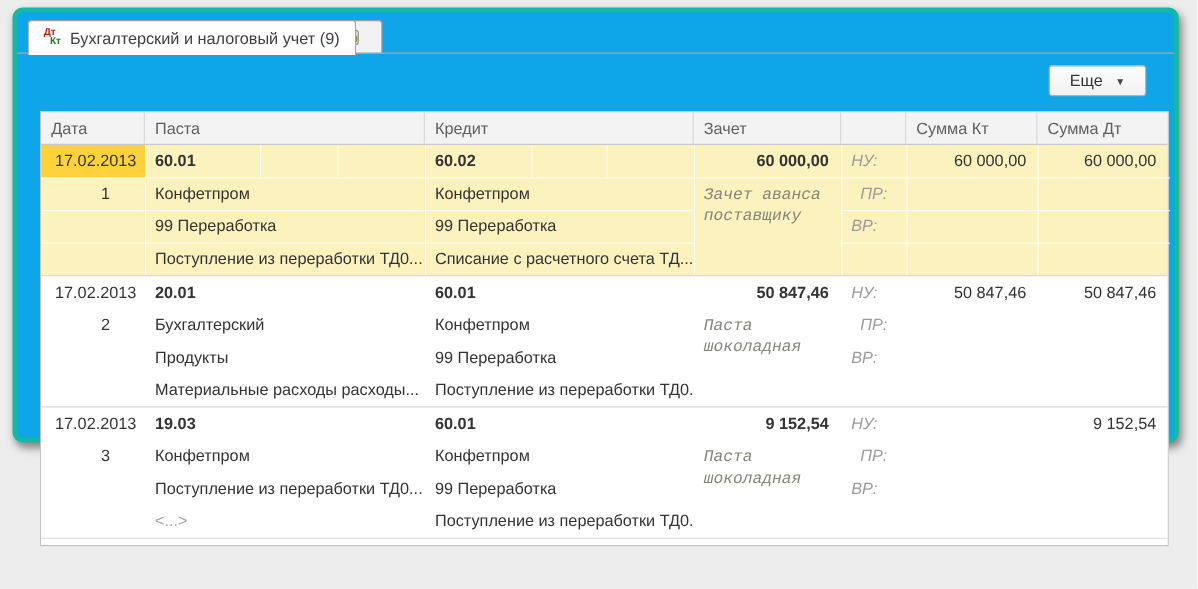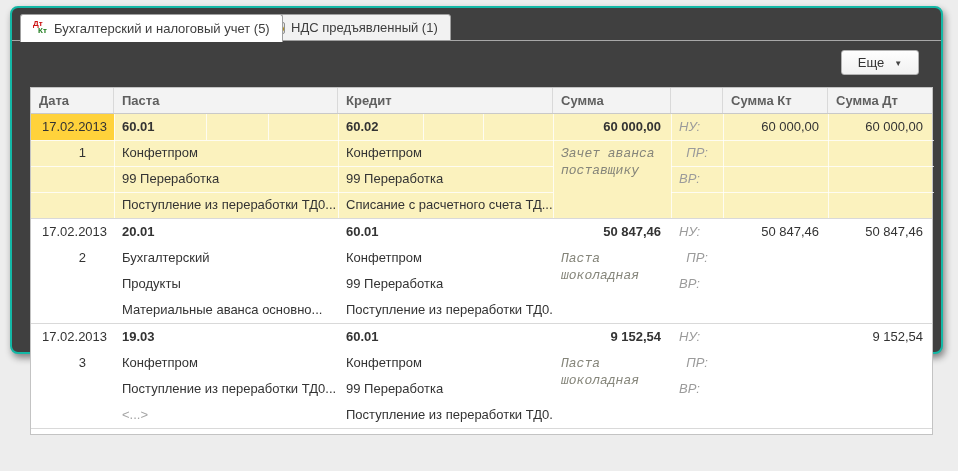--- a/index.html
+++ b/index.html
@@ -6,21 +6,21 @@
   html,body { margin:0; padding:0; }
   body {
     width:958px; height:471px; overflow:hidden; position:relative;
     background:#ededed;
     font-family:"Liberation Sans", sans-serif;
     font-size:13px; color:#333;
   }
   
   .app-window {
     position:absolute; left:10px; top:6px; width:933px; height:348px;
-    background:#404040; border:2px solid #14b8a6; border-radius:8px;
+    background:#0ea5e9; border:4px solid #14b8a6; border-radius:8px;
     box-shadow:2px 4px 7px rgba(0,0,0,0.45);
   }
   
   .tabbar { position:absolute; left:0; top:0; right:0; height:33px; }
   .tabbar-line { position:absolute; left:0; right:0; top:32px; height:1px; background:#a8a8a8; }
   .tab {
     position:absolute; top:6px; height:27px; display:flex; align-items:center;
     padding:0 12px; cursor:default; white-space:nowrap;
     border:1px solid #9f9f9f; border-radius:3px 3px 0 0; color:#3d3d3d;
   }
@@ -39,21 +39,21 @@
     background:linear-gradient(#fefefe,#f1f1f1); border:1px solid #b3b3b3; border-radius:3px;
     display:flex; align-items:center; justify-content:center; gap:10px; color:#333; cursor:default;
   }
   .more-btn .chev { font-size:8px; color:#444; margin-top:2px; }
   
   .grid-cols { display:grid; grid-template-columns:83px 224px 215px 118px 52px 105px 104px; }
   .table { position:absolute; left:18px; top:79px; width:903px; border:1px solid #c3c3c3; background:#fff; }
   .thead { background:#f3f3f3; border-bottom:1px solid #c9c9c9; }
   .thead > div {
     height:25px; line-height:25px; padding:0 8px; color:#5f5f5f;
-    border-right:1px solid #d9d9d9; overflow:hidden; white-space:nowrap;font-weight:bold;
+    border-right:1px solid #d9d9d9; overflow:hidden; white-space:nowrap;
   }
   .thead > div:last-child { border-right:none; }
   .entry { grid-auto-rows:26px; position:relative; background:#fff; }
   .entry + .entry, .table-end { border-top:1px solid #d9d9d9; }
   .table-end { height:6px; background:#fff; }
   .entry.selected { background:#FBF2BE; }
   .cell { padding:0 8px; line-height:26px; white-space:nowrap; overflow:hidden; }
   .c-date  { grid-column:1; grid-row:1; padding-left:11px; }
   .selected .c-date { background:#FFD23B; }
   .c-num   { grid-column:1; grid-row:2; text-align:right; padding-right:28px; }
@@ -87,39 +87,38 @@
 
 <div class="app-window">
 
   <div class="tabbar">
     <div class="tabbar-line"></div>
     <div class="tab active">
       <span class="dtkt-icon">
         <span class="dt">Дт</span>
         <span class="kt">Кт</span>
       </span>
-      <span>Бухгалтерский и налоговый учет (5)</span>
+      <span>Бухгалтерский и налоговый учет (9)</span>
     </div>
     <div class="tab inactive">
       <span class="vat-icon"></span>
-      <span>НДС предъявленный (1)</span>
     </div>
   </div>
 
   <div class="more-btn">
     <span>Еще</span>
     <span class="chev">▼</span>
   </div>
 
   <div class="table">
     <div class="thead grid-cols">
       <div>Дата</div>
       <div>Паста</div>
       <div>Кредит</div>
-      <div>Сумма</div>
+      <div>Зачет</div>
       <div></div>
       <div>Сумма Кт</div>
       <div>Сумма Дт</div>
     </div>
     <div id="table-body">
   <div class="entry grid-cols selected">
     <div class="cell c-date">17.02.2013</div>
     <div class="cell c-num">1</div>
     <div class="cell c-dacct">60.01</div>
     <div class="cell c-dsub1">Конфетпром</div>
@@ -156,21 +155,21 @@
     <div class="gl h h3a"></div>
     <div class="gl h h3b"></div>
   </div>
 
   <div class="entry grid-cols">
     <div class="cell c-date">17.02.2013</div>
     <div class="cell c-num">2</div>
     <div class="cell c-dacct">20.01</div>
     <div class="cell c-dsub1">Бухгалтерский</div>
     <div class="cell c-dsub2">Продукты</div>
-    <div class="cell c-dsub3">Материальные аванса основно...</div>
+    <div class="cell c-dsub3">Материальные расходы расходы...</div>
     <div class="cell c-cacct">60.01</div>
     <div class="cell c-csub1">Конфетпром</div>
     <div class="cell c-csub2">99 Переработка</div>
     <div class="cell c-csub3">Поступление из переработки ТД0...</div>
     <div class="cell c-amount">50 847,46</div>
     <div class="cell c-comment">Паста шоколадная</div>
     <div class="cell c-nu taxlbl">НУ:</div>
     <div class="cell c-pr taxlbl">ПР:</div>
     <div class="cell c-vr taxlbl">ВР:</div>
     <div class="cell c-nudt">50 847,46</div>

